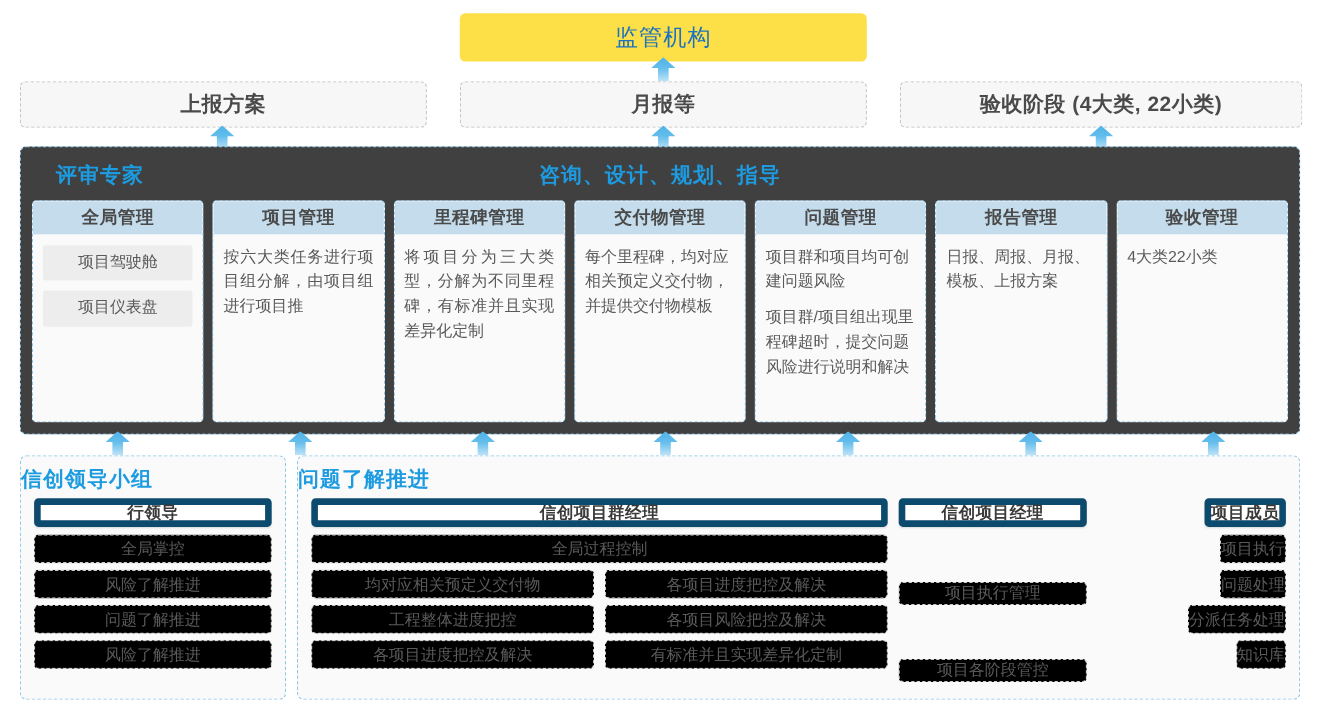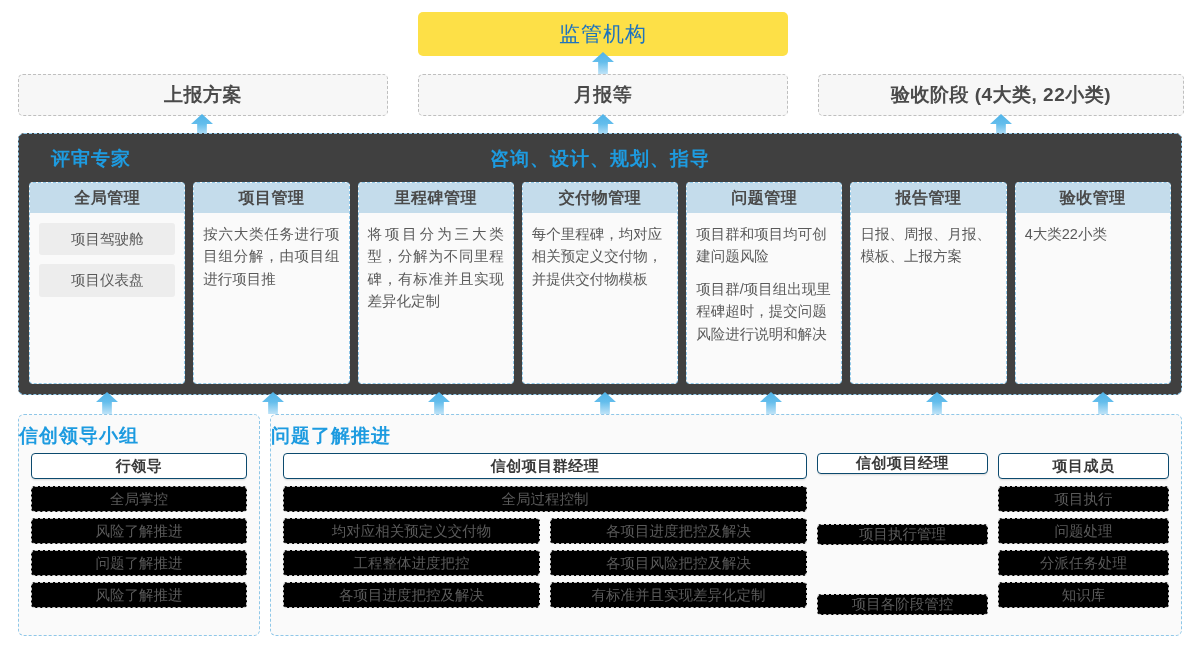--- a/index.html
+++ b/index.html
@@ -91,42 +91,42 @@
     position:absolute;border:1px dashed #8fc7e8;border-radius:6px;
     background:#fafafa;box-sizing:border-box;
   }
   .grp-lead{left:18px;top:414px;width:242px;height:222px;}
   .grp-exec{left:270px;top:414px;width:912px;height:222px;}
   .grp-title{
     position:absolute;left:0;right:0;top:8px;
     font-size:19px;font-weight:bold;color:#1d9be0;letter-spacing:1px;
   }
   .role-head{
-    background:#ffffff;border-radius:4px;border:1px solid #0c4a6e;
+    background:#ffffff;border-radius:4px;border:6px solid #0c4a6e;
     box-shadow:0 2px 2px -1px rgba(0,0,0,.14);
     height:26px;display:flex;align-items:center;justify-content:center;
     font-size:15px;font-weight:bold;color:#3a3a3a;letter-spacing:.5px;
     box-sizing:border-box;
   }
   .task{
     border:1px dashed #c9c9c9;border-radius:4px;background:#000000;
     height:26px;display:flex;align-items:center;justify-content:center;
     font-size:14.5px;color:#5a5a5a;box-sizing:border-box;
   }
   .lead-inner{position:absolute;left:12px;right:12px;top:38px;}
   .lead-inner .role-head{margin-bottom:7px;}
   .lead-inner .task{margin-bottom:6px;}
 
   .exec-inner{
     position:absolute;left:12px;right:12px;top:38px;bottom:10px;
     display:flex;gap:10px;
   }
   .col-pgm{flex:0 0 524px;display:flex;flex-direction:column;}
   .col-pm{flex:1 1 0;display:flex;flex-direction:column;gap:43px;}
-  .col-mem{flex:1 1 0;display:flex;flex-direction:column;}
+  .col-mem{flex:1 1 0;display:flex;flex-direction:column;align-items:flex-end;}
   .col-pgm .role-head,.col-pm .role-head,.col-mem .role-head{margin-bottom:7px;}
   .col-pgm .task,.col-pm .task,.col-mem .task{margin-bottom:6px;}
   .pgm-full{width:100%;}
   .pgm-grid{display:flex;gap:10px;}
   .pgm-grid > div{flex:1 1 0;}
 </style>
 </head>
 <body>
 
 <div class="canvas">

